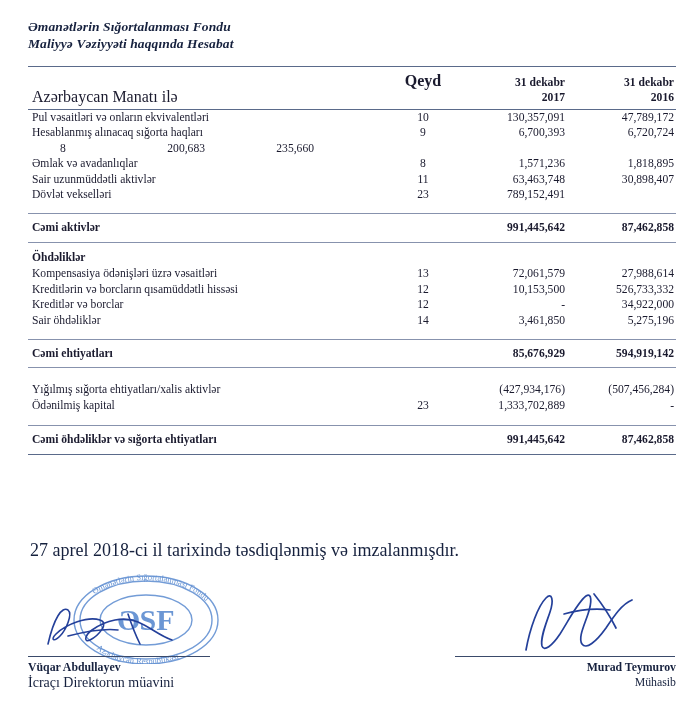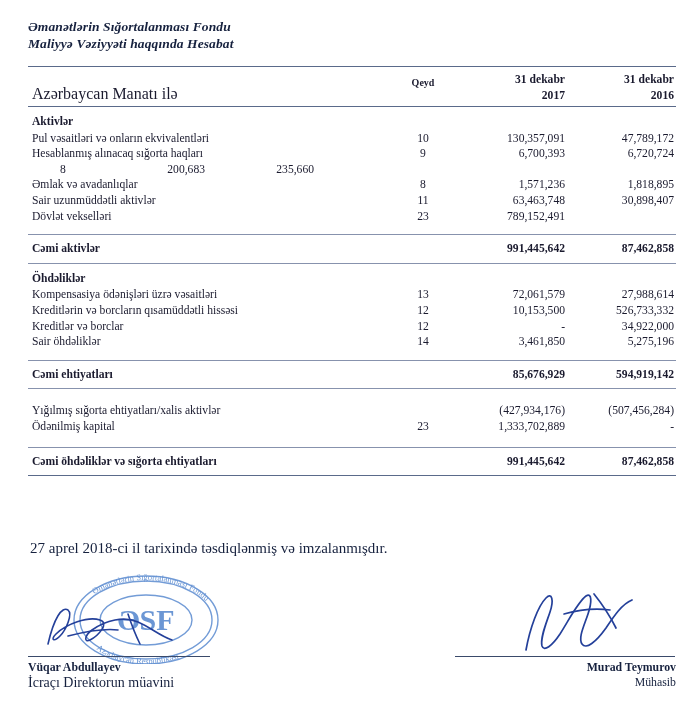--- a/index.html
+++ b/index.html
@@ -81,21 +81,21 @@
     align-items: flex-end;
     padding-top: 5px;
     padding-bottom: 3px;
   }
   .header-row .c-label {
     font-size: 16px;
     padding-bottom: 0px;
   }
   .header-row .c-note {
     font-weight: bold;
-    font-size: 10px;
+    font-size: 16px;
     padding-bottom: 15.5px;
   }
   .header-row .c-num {
     font-weight: bold;
     font-size: 11.6px;
     line-height: 15.5px;
   }
   .hdr-stack {
     display: block;
   }
@@ -111,21 +111,21 @@
     font-weight: bold;
   }
   .spacer-6 { height: 6px; }
   .spacer-10 { height: 10px; }
   .spacer-12 { height: 12px; }
   .spacer-14 { height: 14px; }
   .approval {
     position: absolute;
     left: 30px;
     top: 540px;
-    font-size: 15px;
+    font-size: 18px;
     color: #16213e;
     text-align: right;
   }
   
   .sig-left-line {
     position: absolute;
     left: 28px;
     top: 656px;
     width: 182px;
     border-top: 1px solid #3a4a6a;
@@ -224,26 +224,20 @@
         <span class="hdr-stack">2017</span>
       </div>
       <div class="c-num">
         <span class="hdr-stack">31 dekabr</span>
         <span class="hdr-stack">2016</span>
       </div>
     </div>
 
     <div class="rule"></div>
 
-    <div class="row section-head">
-      <div class="c-label">Aktivlər</div>
-      <div class="c-note"></div>
-      <div class="c-num"></div>
-      <div class="c-num"></div>
-    </div>
 
     <div class="row data-row">
       <div class="c-label">Pul vəsaitləri və onların ekvivalentləri</div>
       <div class="c-note">10</div>
       <div class="c-num">130,357,091</div>
       <div class="c-num">47,789,172</div>
     </div>
     <div class="row data-row">
       <div class="c-label">Hesablanmış alınacaq sığorta haqları</div>
       <div class="c-note">9</div>

